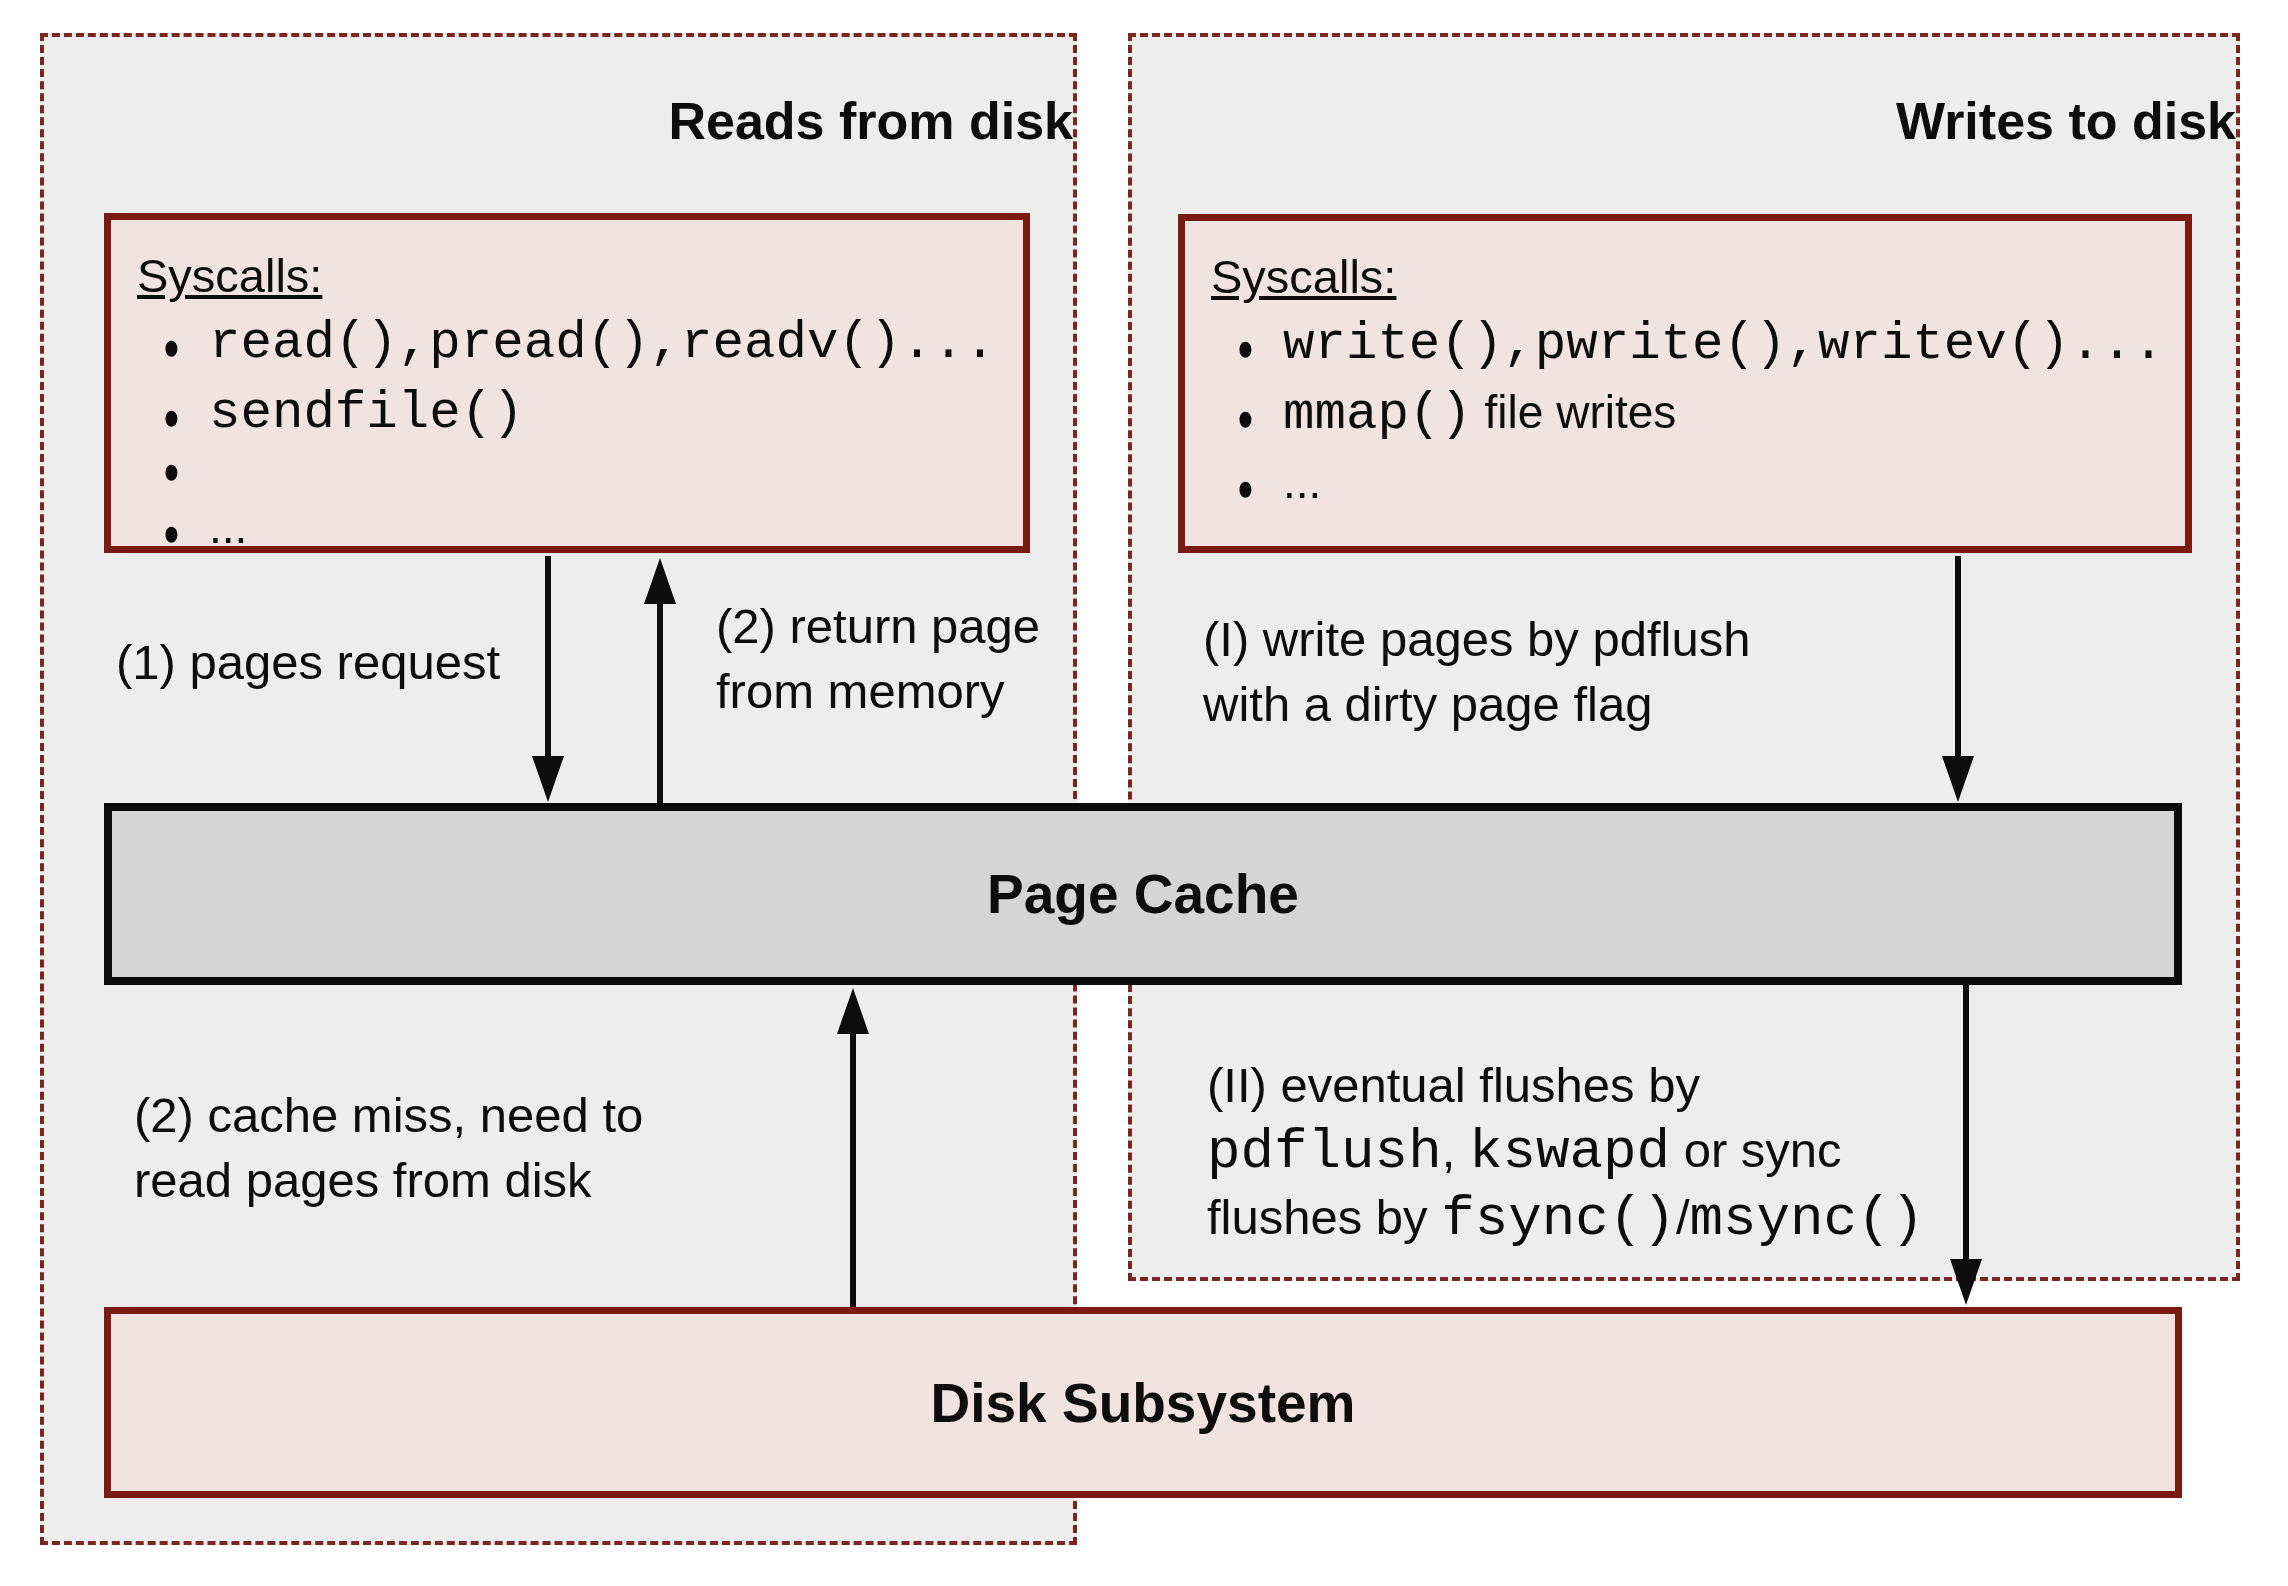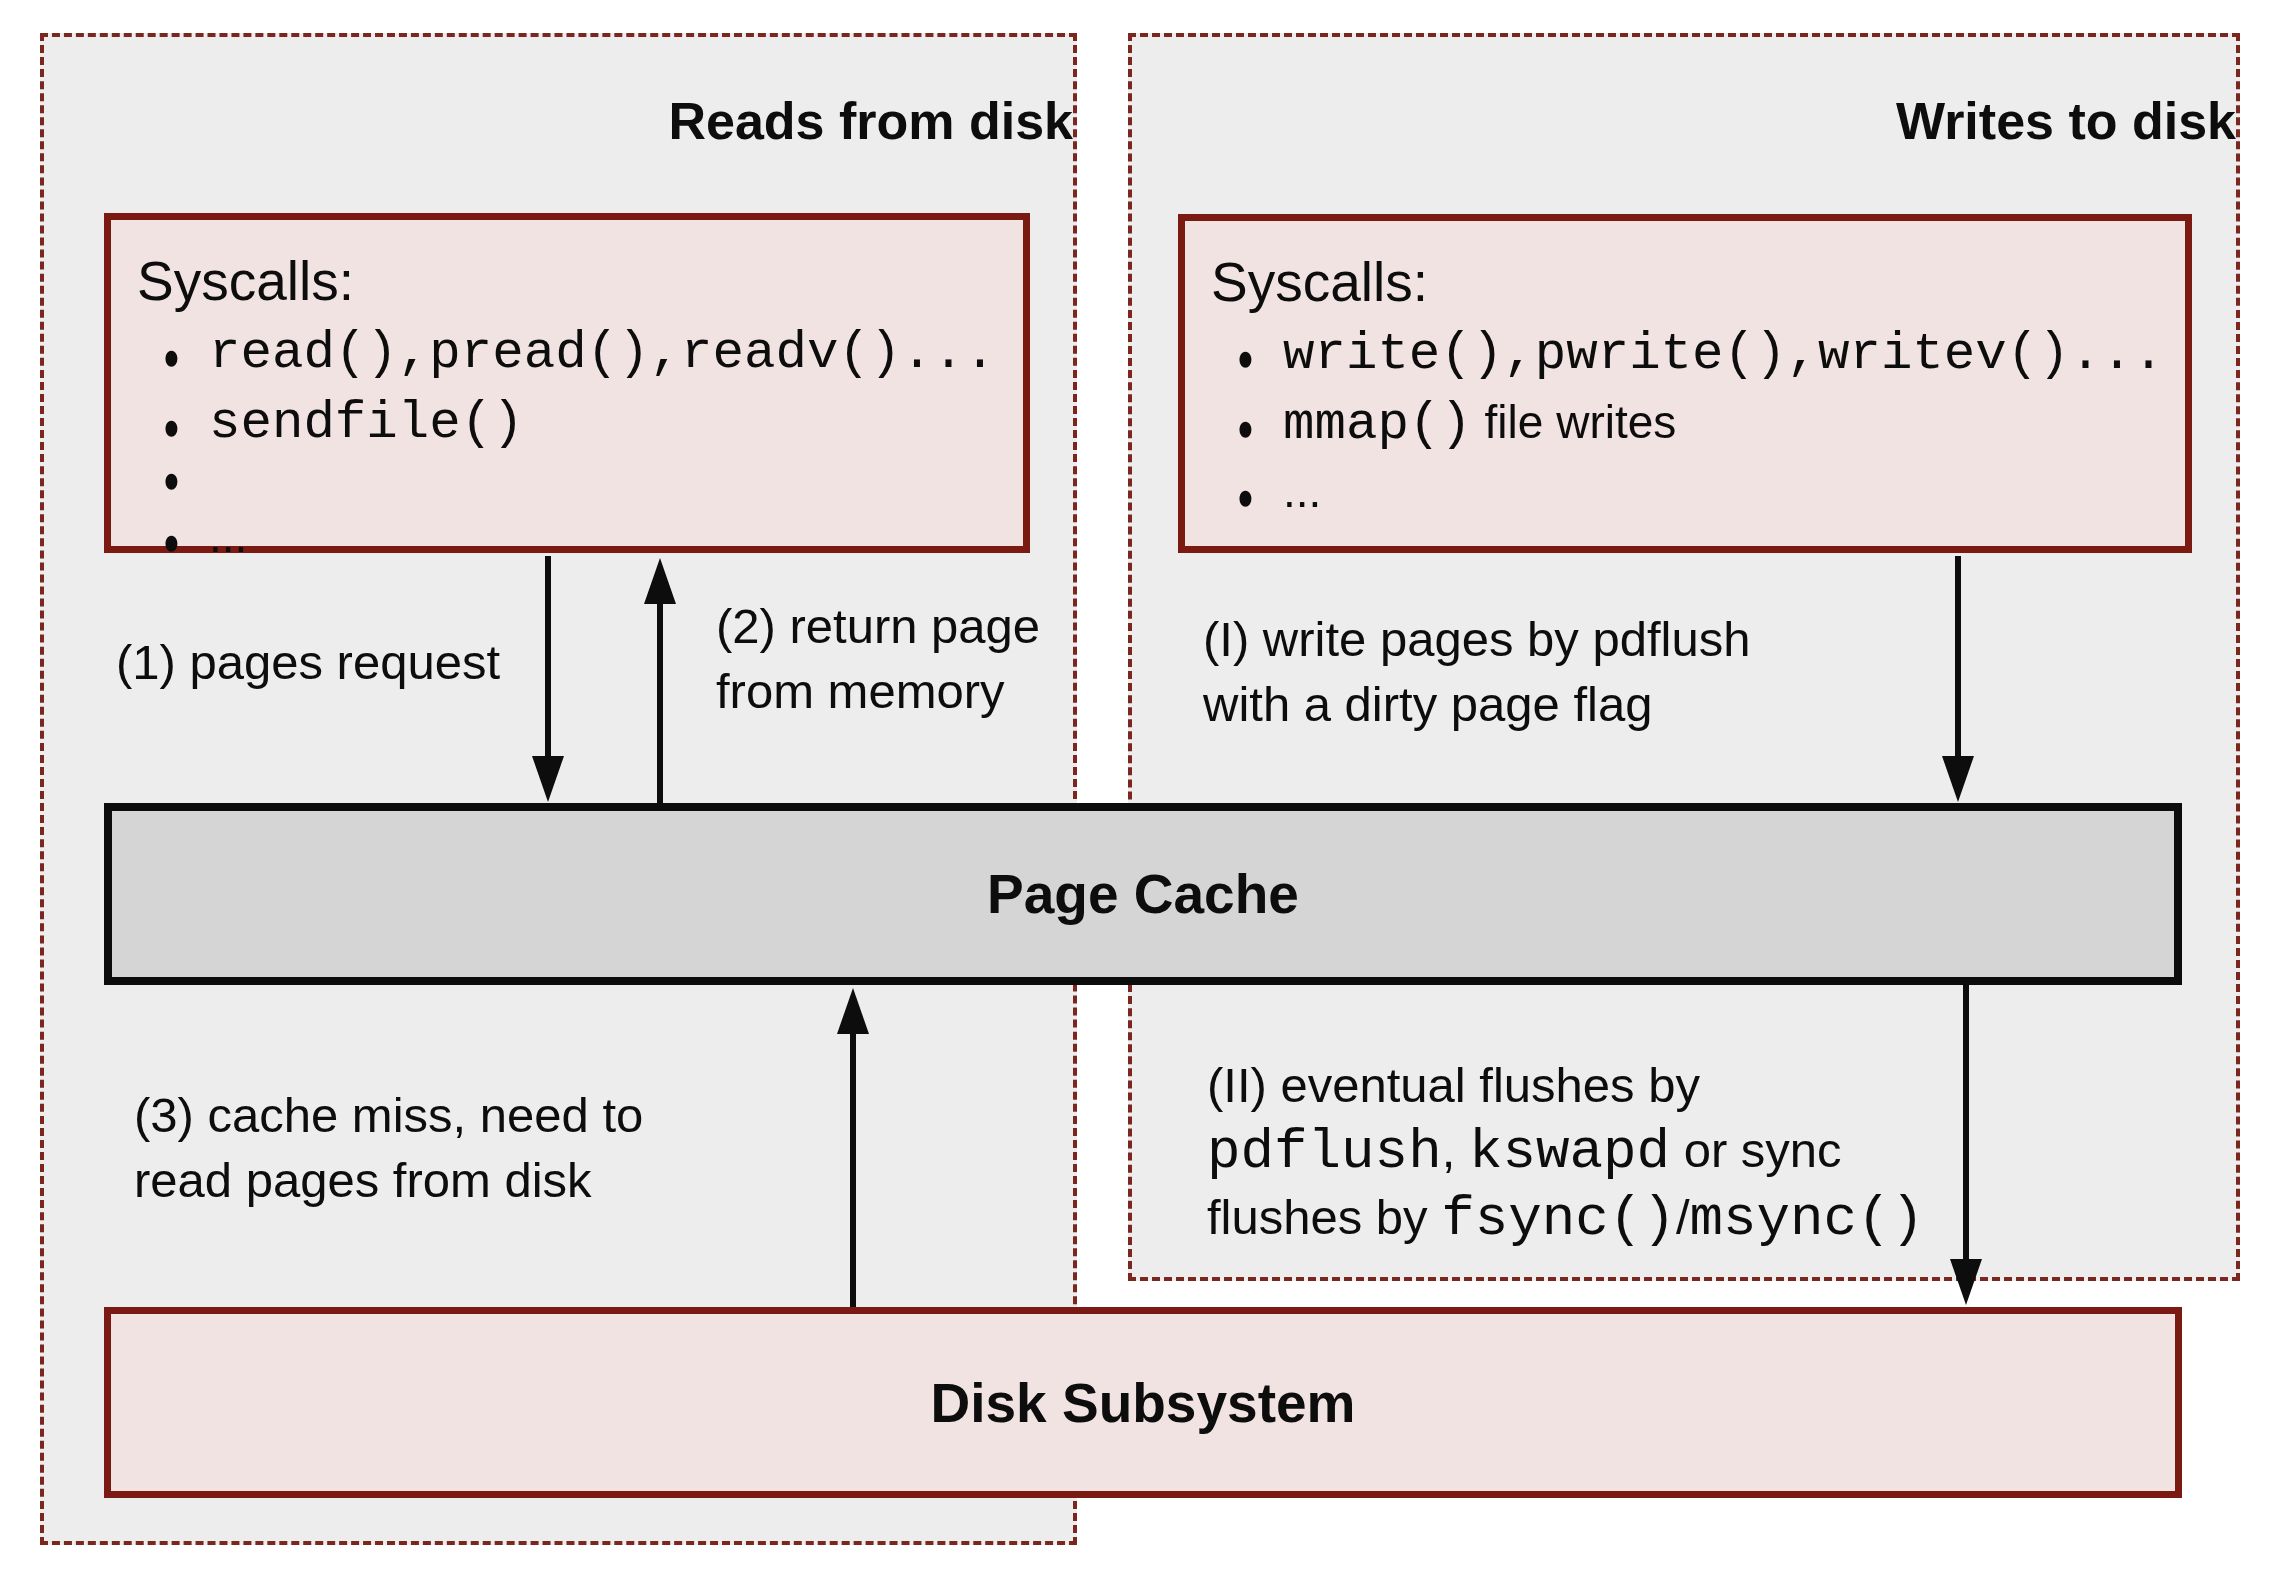--- a/index.html
+++ b/index.html
@@ -10,21 +10,21 @@
   #panel-left{left:40px;top:33px;width:1037px;height:1512px;}
   #panel-right{left:1128px;top:33px;width:1112px;height:1248px;}
 
   .panel-title{position:absolute;left:0;right:0;top:54px;text-align:right;
                font-size:52px;font-weight:bold;letter-spacing:0;}
 
   .sysbox{position:absolute;box-sizing:border-box;border:7px solid #7a1a13;background:#f2e3e3;
           z-index:3;padding:28px 12px 0 26px;}
   #sysbox-read{left:104px;top:213px;width:926px;height:340px;}
   #sysbox-write{left:1178px;top:214px;width:1014px;height:339px;}
-  .sys-heading{font-size:55px;line-height:1.2;margin:0 0 10px 0;}
+  .sys-heading{font-size:47px;line-height:1.2;margin:0 0 10px 0;text-decoration:underline;}
   .sys-list{list-style:none;margin:0;padding:0;}
   .sys-item{display:flex;align-items:baseline;margin:0 0 11px 26px;font-size:46px;line-height:1.12;}
   .bullet{flex:0 0 46px;font-size:31px;display:inline-block;transform:scale(.9,1.2);
           transform-origin:left center;}
   .mono{font-family:"Liberation Mono","DejaVu Sans Mono",monospace;font-size:1.14em;}
 
   .bar{position:absolute;box-sizing:border-box;display:flex;align-items:center;justify-content:center;
        font-size:55px;font-weight:bold;z-index:5;}
   #page-cache-bar{left:104px;top:803px;width:2078px;height:182px;background:#d5d5d5;border:8px solid #0c0c0c;}
   #disk-bar{left:104px;top:1307px;width:2078px;height:191px;background:#f2e3e3;border:7px solid #7a1a13;}
@@ -136,21 +136,21 @@
     <div>(2) return page</div>
     <div>from memory</div>
   </div>
 
   <div class="lbl" id="lbl-I">
     <div>(I) write pages by pdflush</div>
     <div>with a dirty page flag</div>
   </div>
 
   <div class="lbl" id="lbl-3">
-    <div>(3) cache miss, need to</div>
+    <div>(2) cache miss, need to</div>
     <div>read pages from disk</div>
   </div>
 
   <div class="lbl" id="lbl-II">
     <div>(II) eventual flushes by</div>
     <div><span class="mono">pdflush</span><span>, </span><span class="mono">kswapd</span><span> or sync</span></div>
     <div><span>flushes by </span><span class="mono">fsync()</span><span>/</span><span class="mono">msync()</span></div>
   </div>
 
 </div>

